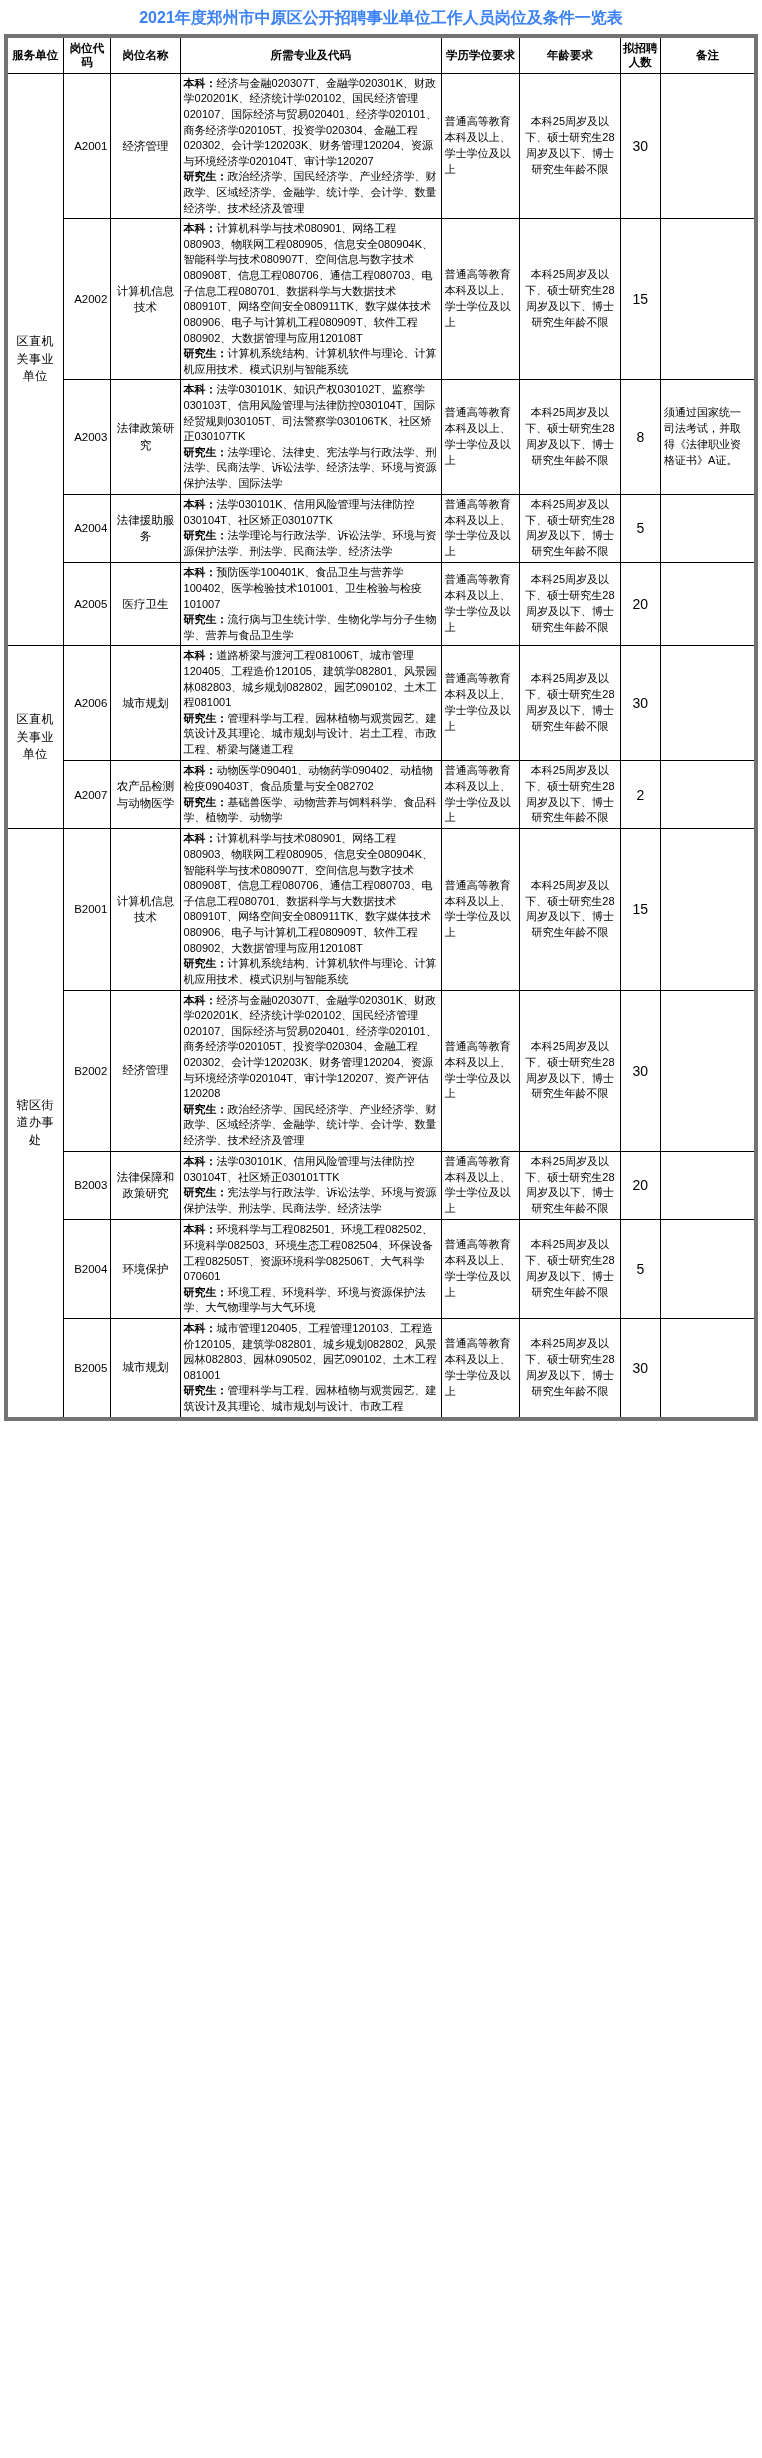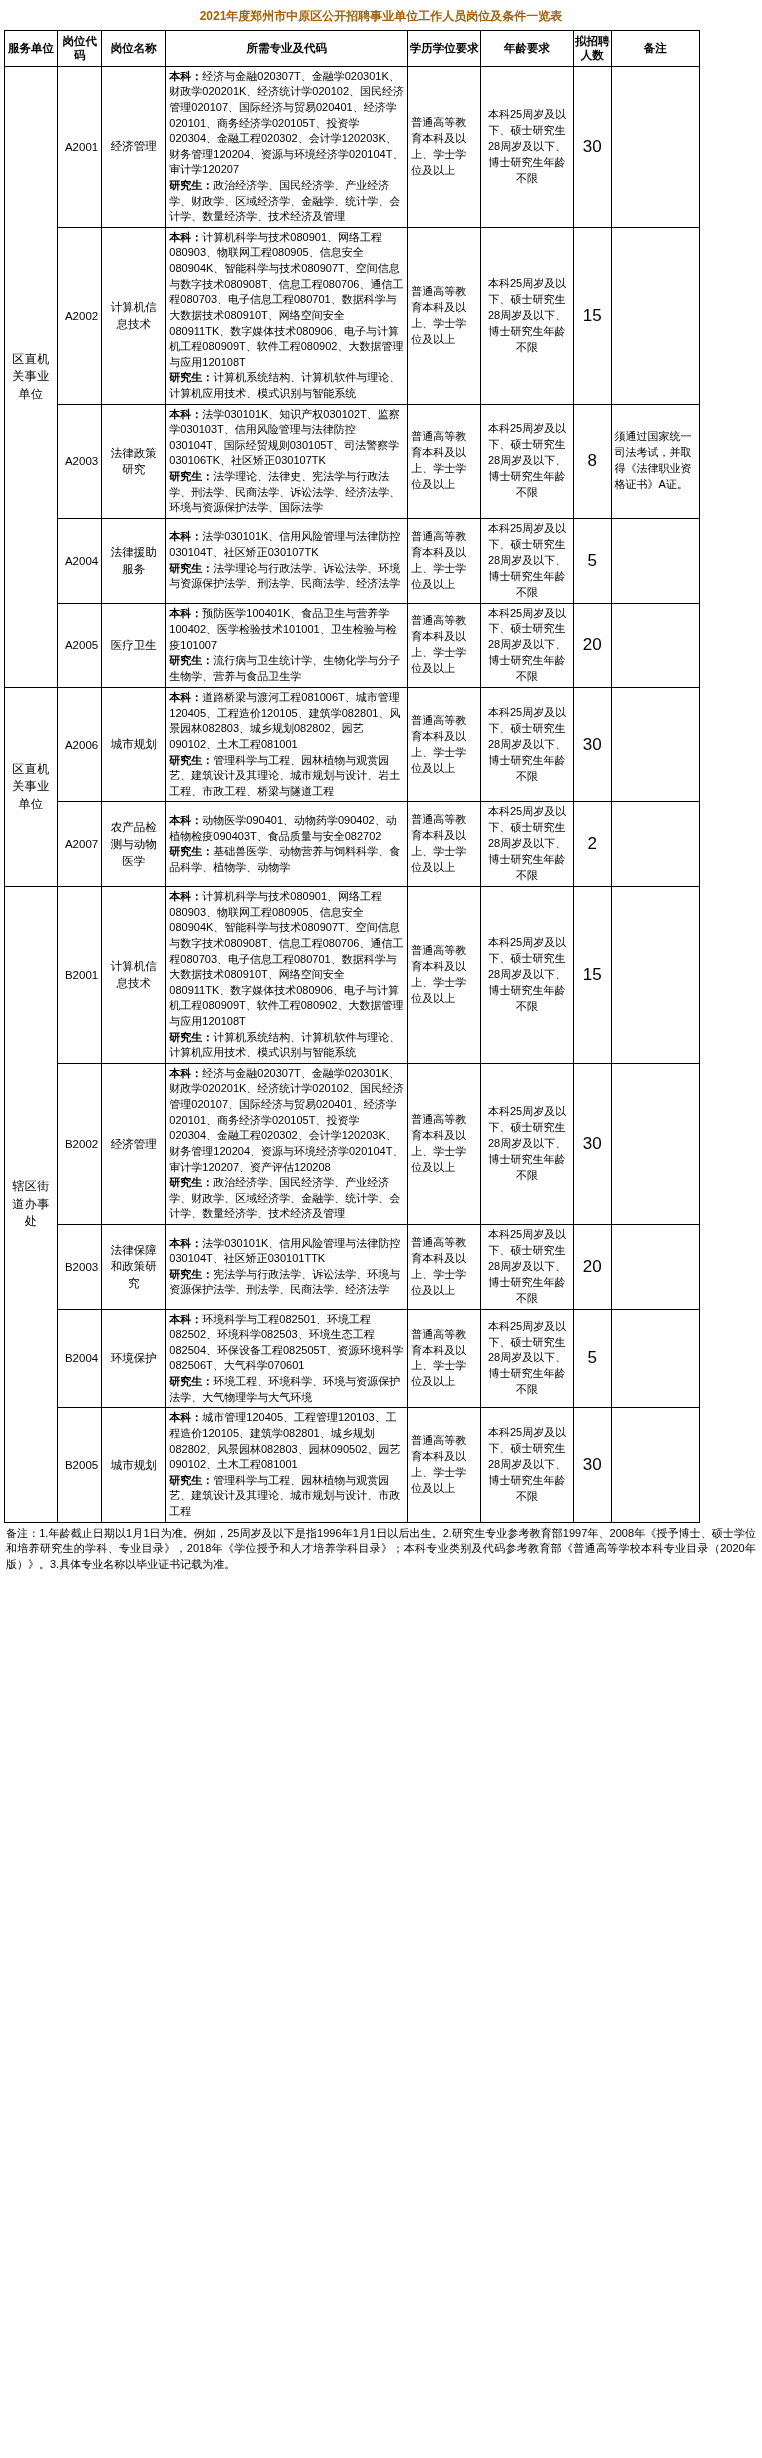--- a/index.html
+++ b/index.html
@@ -9,31 +9,31 @@
     background: #ffffff;
     font-family: "Liberation Sans", sans-serif;
     width: 762px;
   }
   .page {
     width: 762px;
     padding: 2px 4px 4px 4px;
   }
   .doc-title {
     text-align: center;
-    font-size: 12px;
+    font-size: 16px;
     font-weight: bold;
     padding: 6px 0 5px 0;
     letter-spacing: 0px;
-    color: #a16207;
+    color: #3b82f6;
   }
   table.main {
     border-collapse: collapse;
-    width: 696px;
+    width: 754px;
     table-layout: fixed;
-    border: 1px solid #737373;
+    border: 4px solid #737373;
   }
   table.main th, table.main td {
     border: 1px solid #000;
     vertical-align: middle;
     color: #000;
     padding: 2px 3px;
   }
   table.main th {
     font-size: 11.5px;
     font-weight: bold;
@@ -80,21 +80,21 @@
     line-height: 1.45;
   }
   td.age {
     text-align: center;
     font-size: 11px;
     line-height: 1.45;
     padding-left: 4px;
   }
   td.num {
     text-align: center;
-    font-size: 17px;
+    font-size: 14px;
   }
   td.note {
     text-align: left;
     font-size: 11px;
     line-height: 1.45;
     padding: 2px 3px;
     margin-left: 44px;
   }
   .footnote {
     width: 754px;
@@ -242,14 +242,13 @@
           <td class="pname">城市规划</td>
           <td class="major"><b>本科：</b>城市管理120405、工程管理120103、工程造价120105、建筑学082801、城乡规划082802、风景园林082803、园林090502、园艺090102、土木工程081001<br><b>研究生：</b>管理科学与工程、园林植物与观赏园艺、建筑设计及其理论、城市规划与设计、市政工程</td>
           <td class="edu">普通高等教育本科及以上、学士学位及以上</td>
           <td class="age">本科25周岁及以下、硕士研究生28周岁及以下、博士研究生年龄不限</td>
           <td class="num">30</td>
           <td class="note"></td>
         </tr>
       </tbody>
   </table>
 
-  <div class="footnote">备注：1.年龄截止日期以1月1日为准。例如，25周岁及以下是指1996年1月1日以后出生。2.研究生专业参考教育部1997年、2008年《授予博士、硕士学位和培养研究生的学科、专业目录》，2018年《学位授予和人才培养学科目录》；本科专业类别及代码参考教育部《普通高等学校本科专业目录（2020年版）》。3.具体专业名称以毕业证书记载为准。</div>
 </div>
 
 </body></html>

